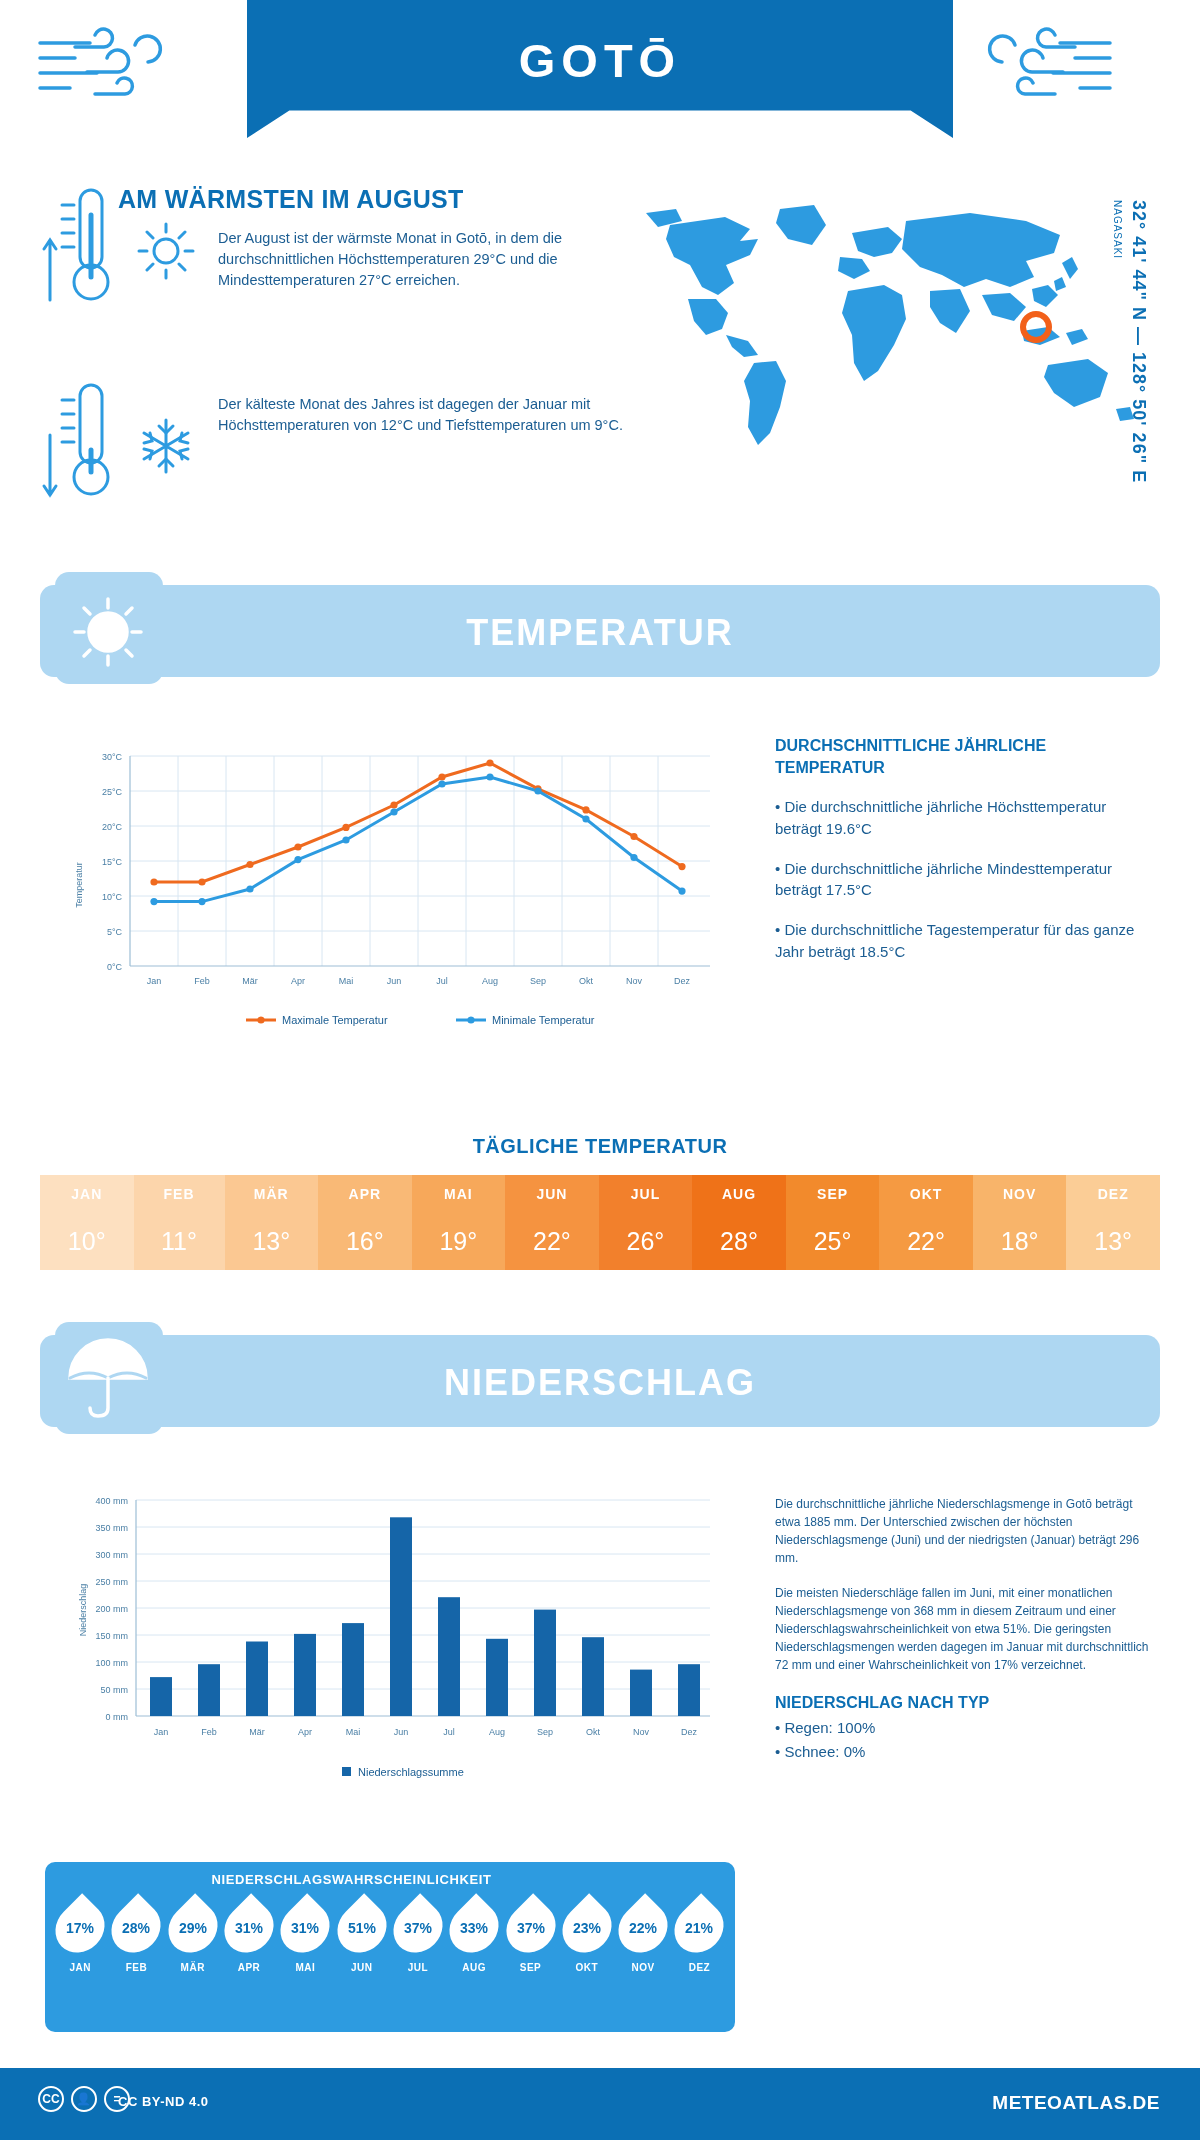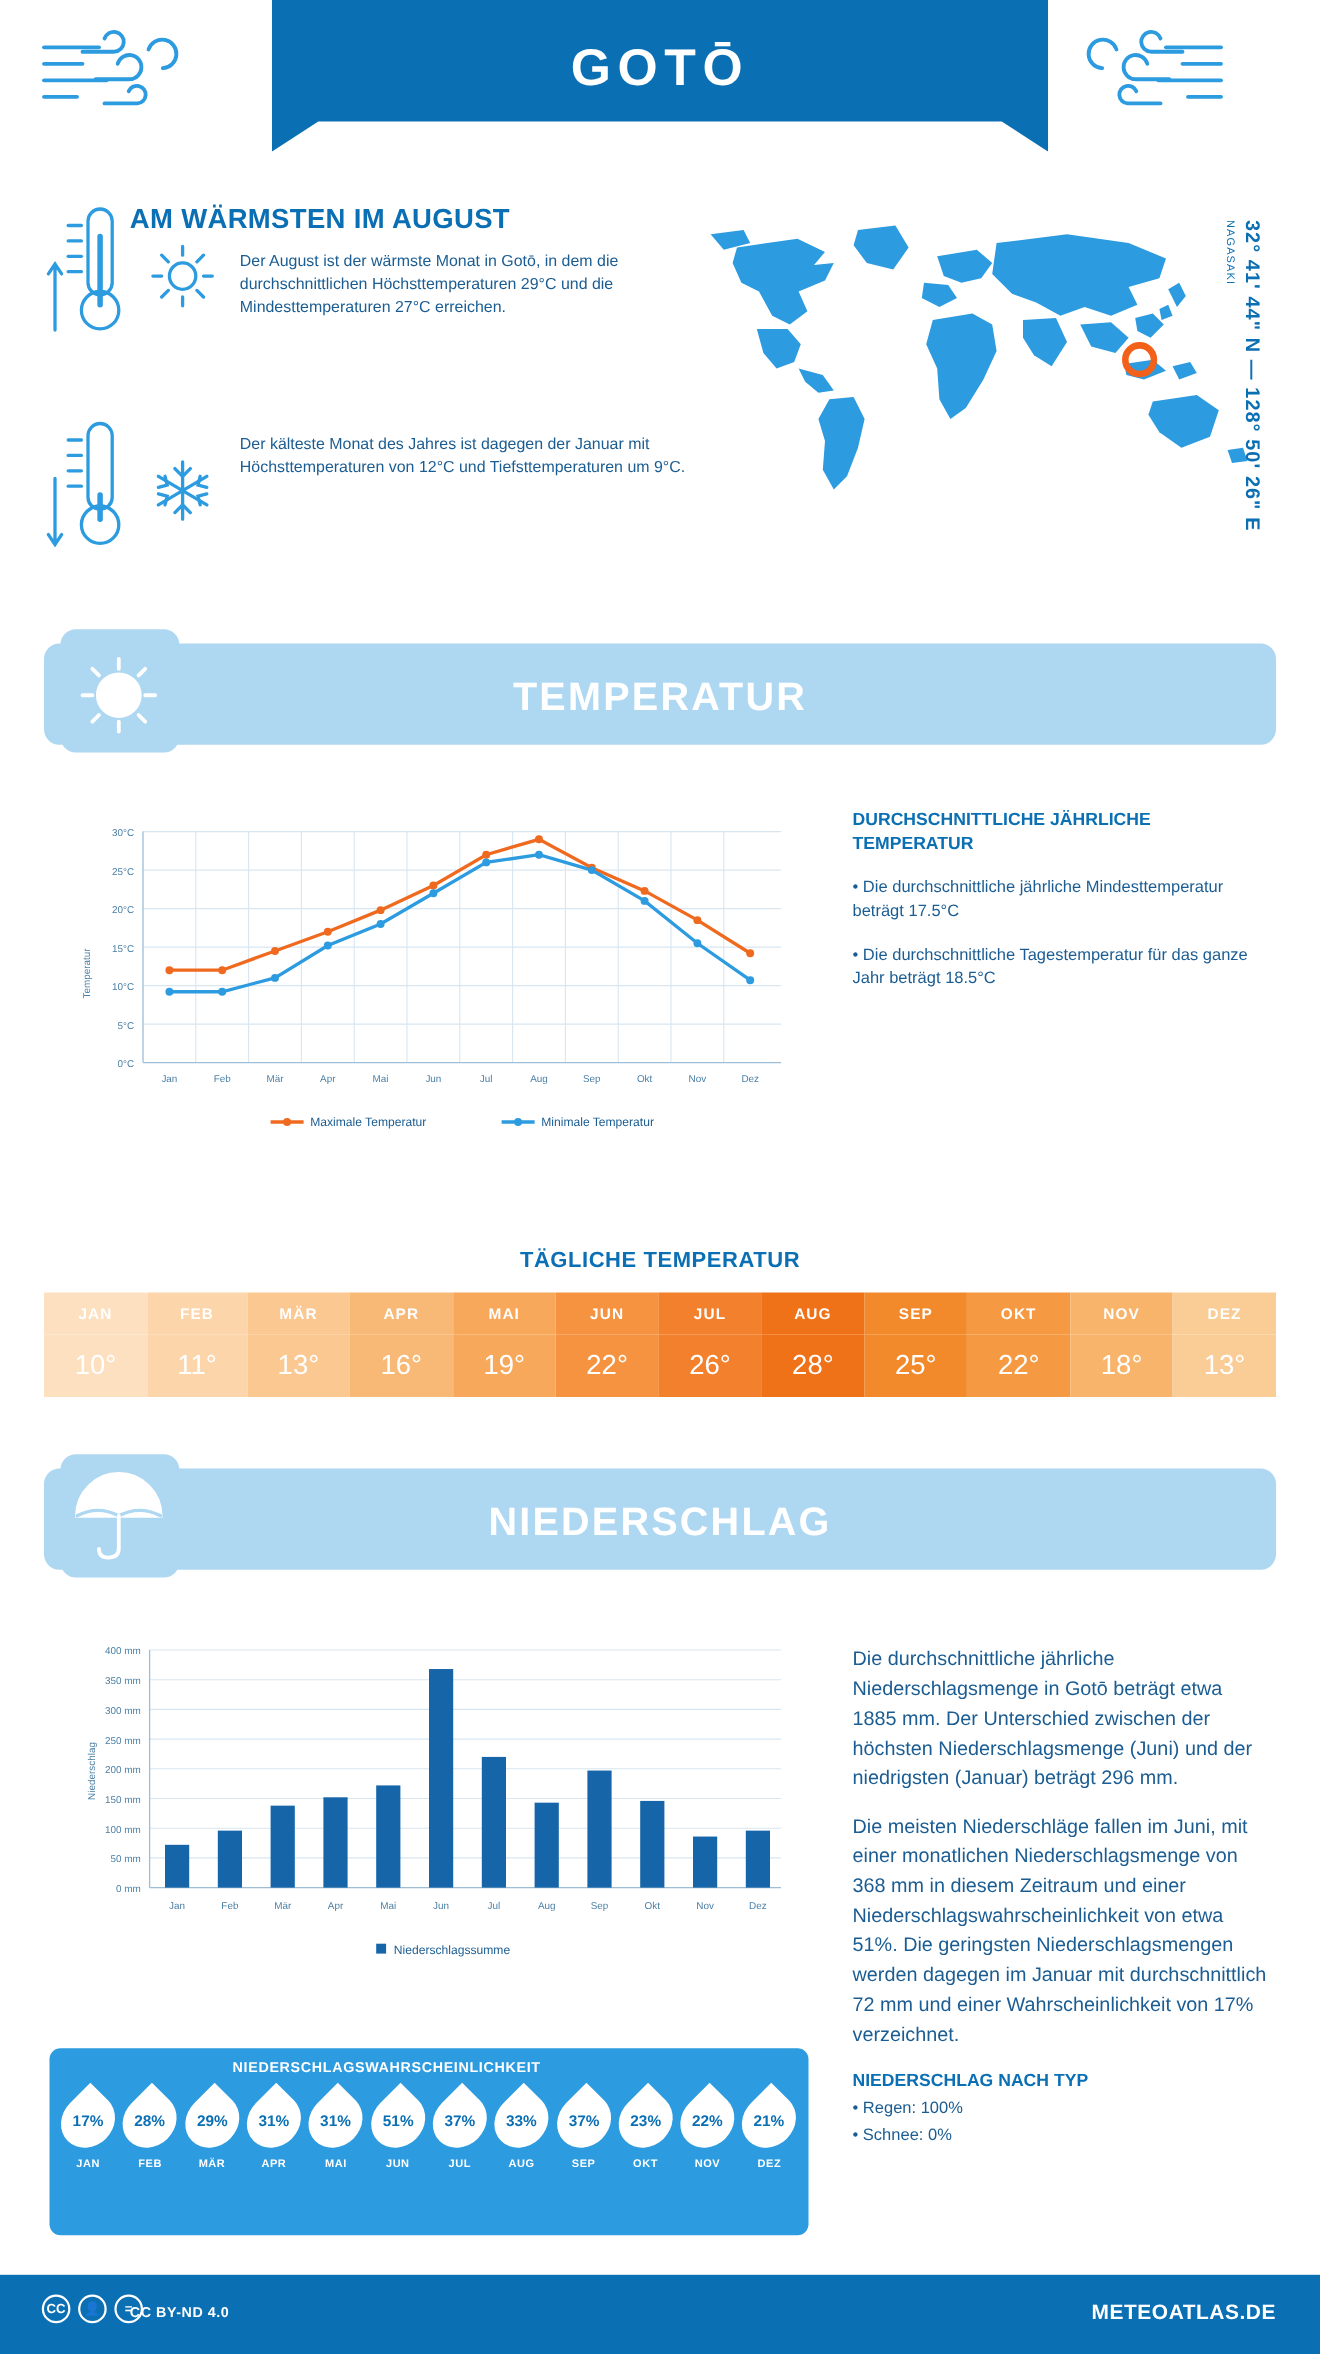--- a/index.html
+++ b/index.html
@@ -96,21 +96,21 @@
     font-size: 14px; font-weight: bold; color: #ffffff; padding: 11px 0;
     letter-spacing: 1px;
   }
   .month-table td {
     font-size: 25px; color: #ffffff; padding: 14px 15px; text-align: center;
   }
 
   
   .precip-chart { position: absolute; left: 60px; top: 1480px; }
   .precip-text { position: absolute; left: 775px; top: 1495px; width: 380px; }
-  .precip-p { font-size: 18px; color: #1b5d92; line-height: 1.5; }
+  .precip-p { font-size: 12px; color: #1b5d92; line-height: 1.5; }
   .precip-p + .precip-p { margin-top: 17px; }
   .precip-type-head { font-size: 16px; font-weight: bold; color: #0b6fb4; margin-top: 20px; }
   .precip-type-li { font-size: 15px; color: #1b5d92; margin-top: 7px; }
 
   .prob-box {
     position: absolute; left: 45px; top: 1862px; width: 690px; height: 170px;
     background: #2d9be0; border-radius: 10px;
   }
   .prob-title {
     position: absolute; left: 45px; top: 1872px; width: 613px; text-align: center;
@@ -371,20 +371,21 @@
         <text x="222" y="289" class="legend-txt" font-family="Liberation Sans, sans-serif">Maximale Temperatur</text>
         <line x1="396" y1="285" x2="426" y2="285" stroke="#2d9be0" stroke-width="3"></line>
         <circle cx="411" cy="285" r="3.6" fill="#2d9be0"></circle>
         <text x="432" y="289" class="legend-txt" font-family="Liberation Sans, sans-serif">Minimale Temperatur</text>
       </g>
     </svg>
   </div>
 
   <div class="temp-text">
     <div class="side-head">DURCHSCHNITTLICHE JÄHRLICHE TEMPERATUR</div>
+    <div class="side-p">• Die durchschnittliche jährliche Höchsttemperatur beträgt 19.6°C</div>
     <div class="side-p">• Die durchschnittliche jährliche Mindesttemperatur beträgt 17.5°C</div>
     <div class="side-p">• Die durchschnittliche Tagestemperatur für das ganze Jahr beträgt 18.5°C</div>
   </div>
 
   <div class="daily-head">TÄGLICHE TEMPERATUR</div>
   <div class="month-table">
     <table>
       <thead>
           <tr id="month-head-row">
             <th style="background: rgb(253, 224, 192);">JAN</th>

